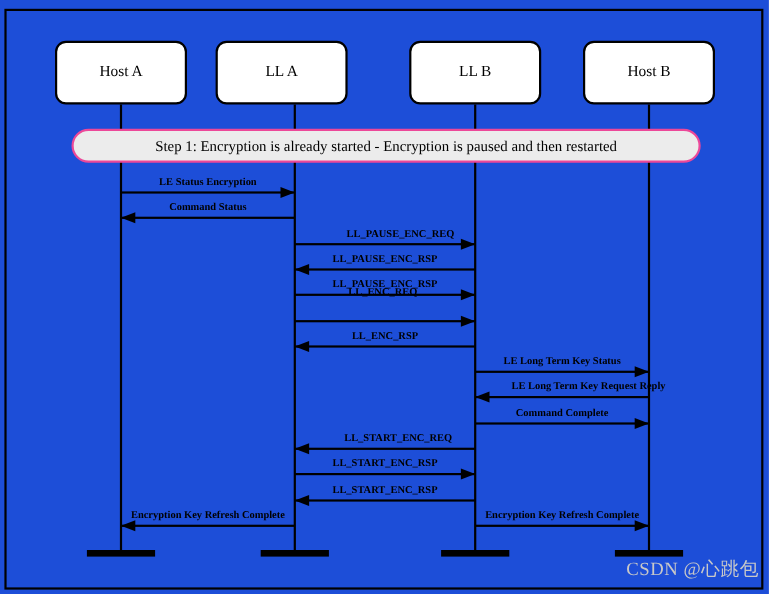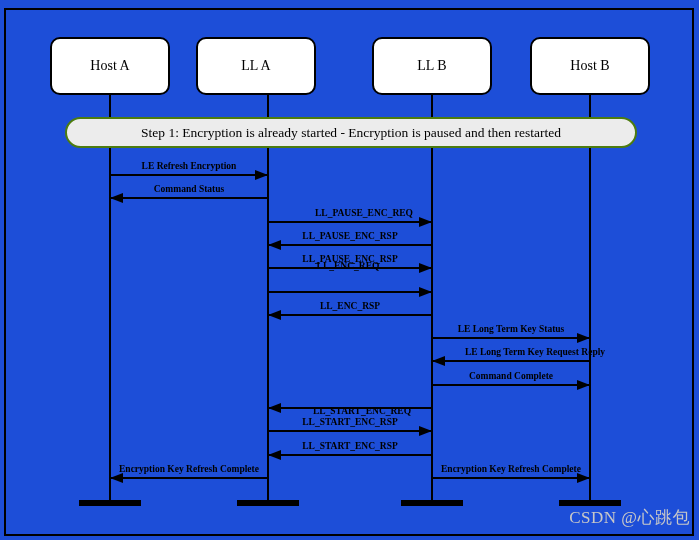--- a/index.html
+++ b/index.html
@@ -14,21 +14,21 @@
   .actor-box {
     position:absolute; width:120px; height:58px; top:37px;
     background:#fff; border:2px solid #000; border-radius:10px;
     display:flex; align-items:center; justify-content:center;
     font-size:14px; z-index:3; box-sizing:border-box;
   }
   .lifeline { position:absolute; width:2px; top:95px; height:407px; background:#000; z-index:1; }
   .endbar   { position:absolute; height:6px; width:62px; top:500px; background:#000; z-index:2; }
   .banner {
     position:absolute; left:65px; top:117px; width:572px; height:31px;
-    background:#ececec; border:2px solid #4d7c0f; border-radius:16px;
+    background:#ececec; border:2px solid #ec4899; border-radius:16px;
     display:flex; align-items:center; justify-content:center;
     font-size:13.5px; z-index:2; box-sizing:border-box; white-space:nowrap;
   }
   .msg-label {
     position:absolute; font-size:9.5px; font-weight:bold; text-align:center;
     z-index:2; white-space:nowrap; overflow:visible; line-height:14px; height:14px;
   }
   .msg-line { position:absolute; height:2px; background:#000; z-index:2; }
   .arrowhead { position:absolute; width:0; height:0; z-index:2; }
   .arrowhead.dir-right { border-top:5px solid transparent; border-bottom:5px solid transparent; border-left:13px solid #000; }
@@ -51,21 +51,21 @@
       <div class="endbar" style="left: 237px;"></div>
       <div class="actor-box" style="left: 196px;">LL A</div>
       <div class="lifeline" style="left: 431px;"></div>
       <div class="endbar" style="left: 401px;"></div>
       <div class="actor-box" style="left: 372px;">LL B</div>
       <div class="lifeline" style="left: 589px;"></div>
       <div class="endbar" style="left: 559px;"></div>
       <div class="actor-box" style="left: 530px;">Host B</div>
       <div class="msg-line" style="left: 110px; width: 158px; top: 174px;"></div>
       <div class="arrowhead dir-right" style="top: 170px; left: 255px;"></div>
-      <div class="msg-label" style="left: 110px; width: 158px; top: 159px;">LE Refresh Encryption</div>
+      <div class="msg-label" style="left: 110px; width: 158px; top: 159px;">LE Status Encryption</div>
       <div class="msg-line" style="left: 110px; width: 158px; top: 197.3px;"></div>
       <div class="arrowhead dir-left" style="top: 193.3px; left: 110px;"></div>
       <div class="msg-label" style="left: 110px; width: 158px; top: 182.3px;">Command Status</div>
       <div class="msg-line" style="left: 268px; width: 164px; top: 220.6px;"></div>
       <div class="arrowhead dir-right" style="top: 216.6px; left: 419px;"></div>
       <div class="msg-label" style="left: 268px; width: 192px; top: 205.6px;">LL_PAUSE_ENC_REQ</div>
       <div class="msg-line" style="left: 268px; width: 164px; top: 243.9px;"></div>
       <div class="arrowhead dir-left" style="top: 239.9px; left: 268px;"></div>
       <div class="msg-label" style="left: 268px; width: 164px; top: 228.9px;">LL_PAUSE_ENC_RSP</div>
       <div class="msg-line" style="left: 268px; width: 164px; top: 267.2px;"></div>
@@ -81,21 +81,21 @@
       <div class="arrowhead dir-right" style="top: 333.1px; left: 577px;"></div>
       <div class="msg-label" style="left: 432px; width: 158px; top: 322.1px;">LE Long Term Key Status</div>
       <div class="msg-line" style="left: 432px; width: 158px; top: 360.4px;"></div>
       <div class="arrowhead dir-left" style="top: 356.4px; left: 432px;"></div>
       <div class="msg-label" style="left: 456px; width: 158px; top: 345.4px;">LE Long Term Key Request Reply</div>
       <div class="msg-line" style="left: 432px; width: 158px; top: 383.7px;"></div>
       <div class="arrowhead dir-right" style="top: 379.7px; left: 577px;"></div>
       <div class="msg-label" style="left: 432px; width: 158px; top: 368.7px;">Command Complete</div>
       <div class="msg-line" style="left: 268px; width: 164px; top: 407px;"></div>
       <div class="arrowhead dir-left" style="top: 403px; left: 268px;"></div>
-      <div class="msg-label" style="left: 268px; width: 188px; top: 404px;">LL_START_ENC_REQ</div>
+      <div class="msg-label" style="left: 268px; width: 188px; top: 392px;">LL_START_ENC_REQ</div>
       <div class="msg-line" style="left: 268px; width: 164px; top: 430.3px;"></div>
       <div class="arrowhead dir-right" style="top: 426.3px; left: 419px;"></div>
       <div class="msg-label" style="left: 268px; width: 164px; top: 415.3px;">LL_START_ENC_RSP</div>
       <div class="msg-line" style="left: 268px; width: 164px; top: 453.6px;"></div>
       <div class="arrowhead dir-left" style="top: 449.6px; left: 268px;"></div>
       <div class="msg-label" style="left: 268px; width: 164px; top: 438.6px;">LL_START_ENC_RSP</div>
       <div class="msg-line" style="left: 110px; width: 158px; top: 476.9px;"></div>
       <div class="arrowhead dir-left" style="top: 472.9px; left: 110px;"></div>
       <div class="msg-label" style="left: 110px; width: 158px; top: 461.9px;">Encryption Key Refresh Complete</div>
       <div class="msg-line" style="left: 432px; width: 158px; top: 476.9px;"></div>

